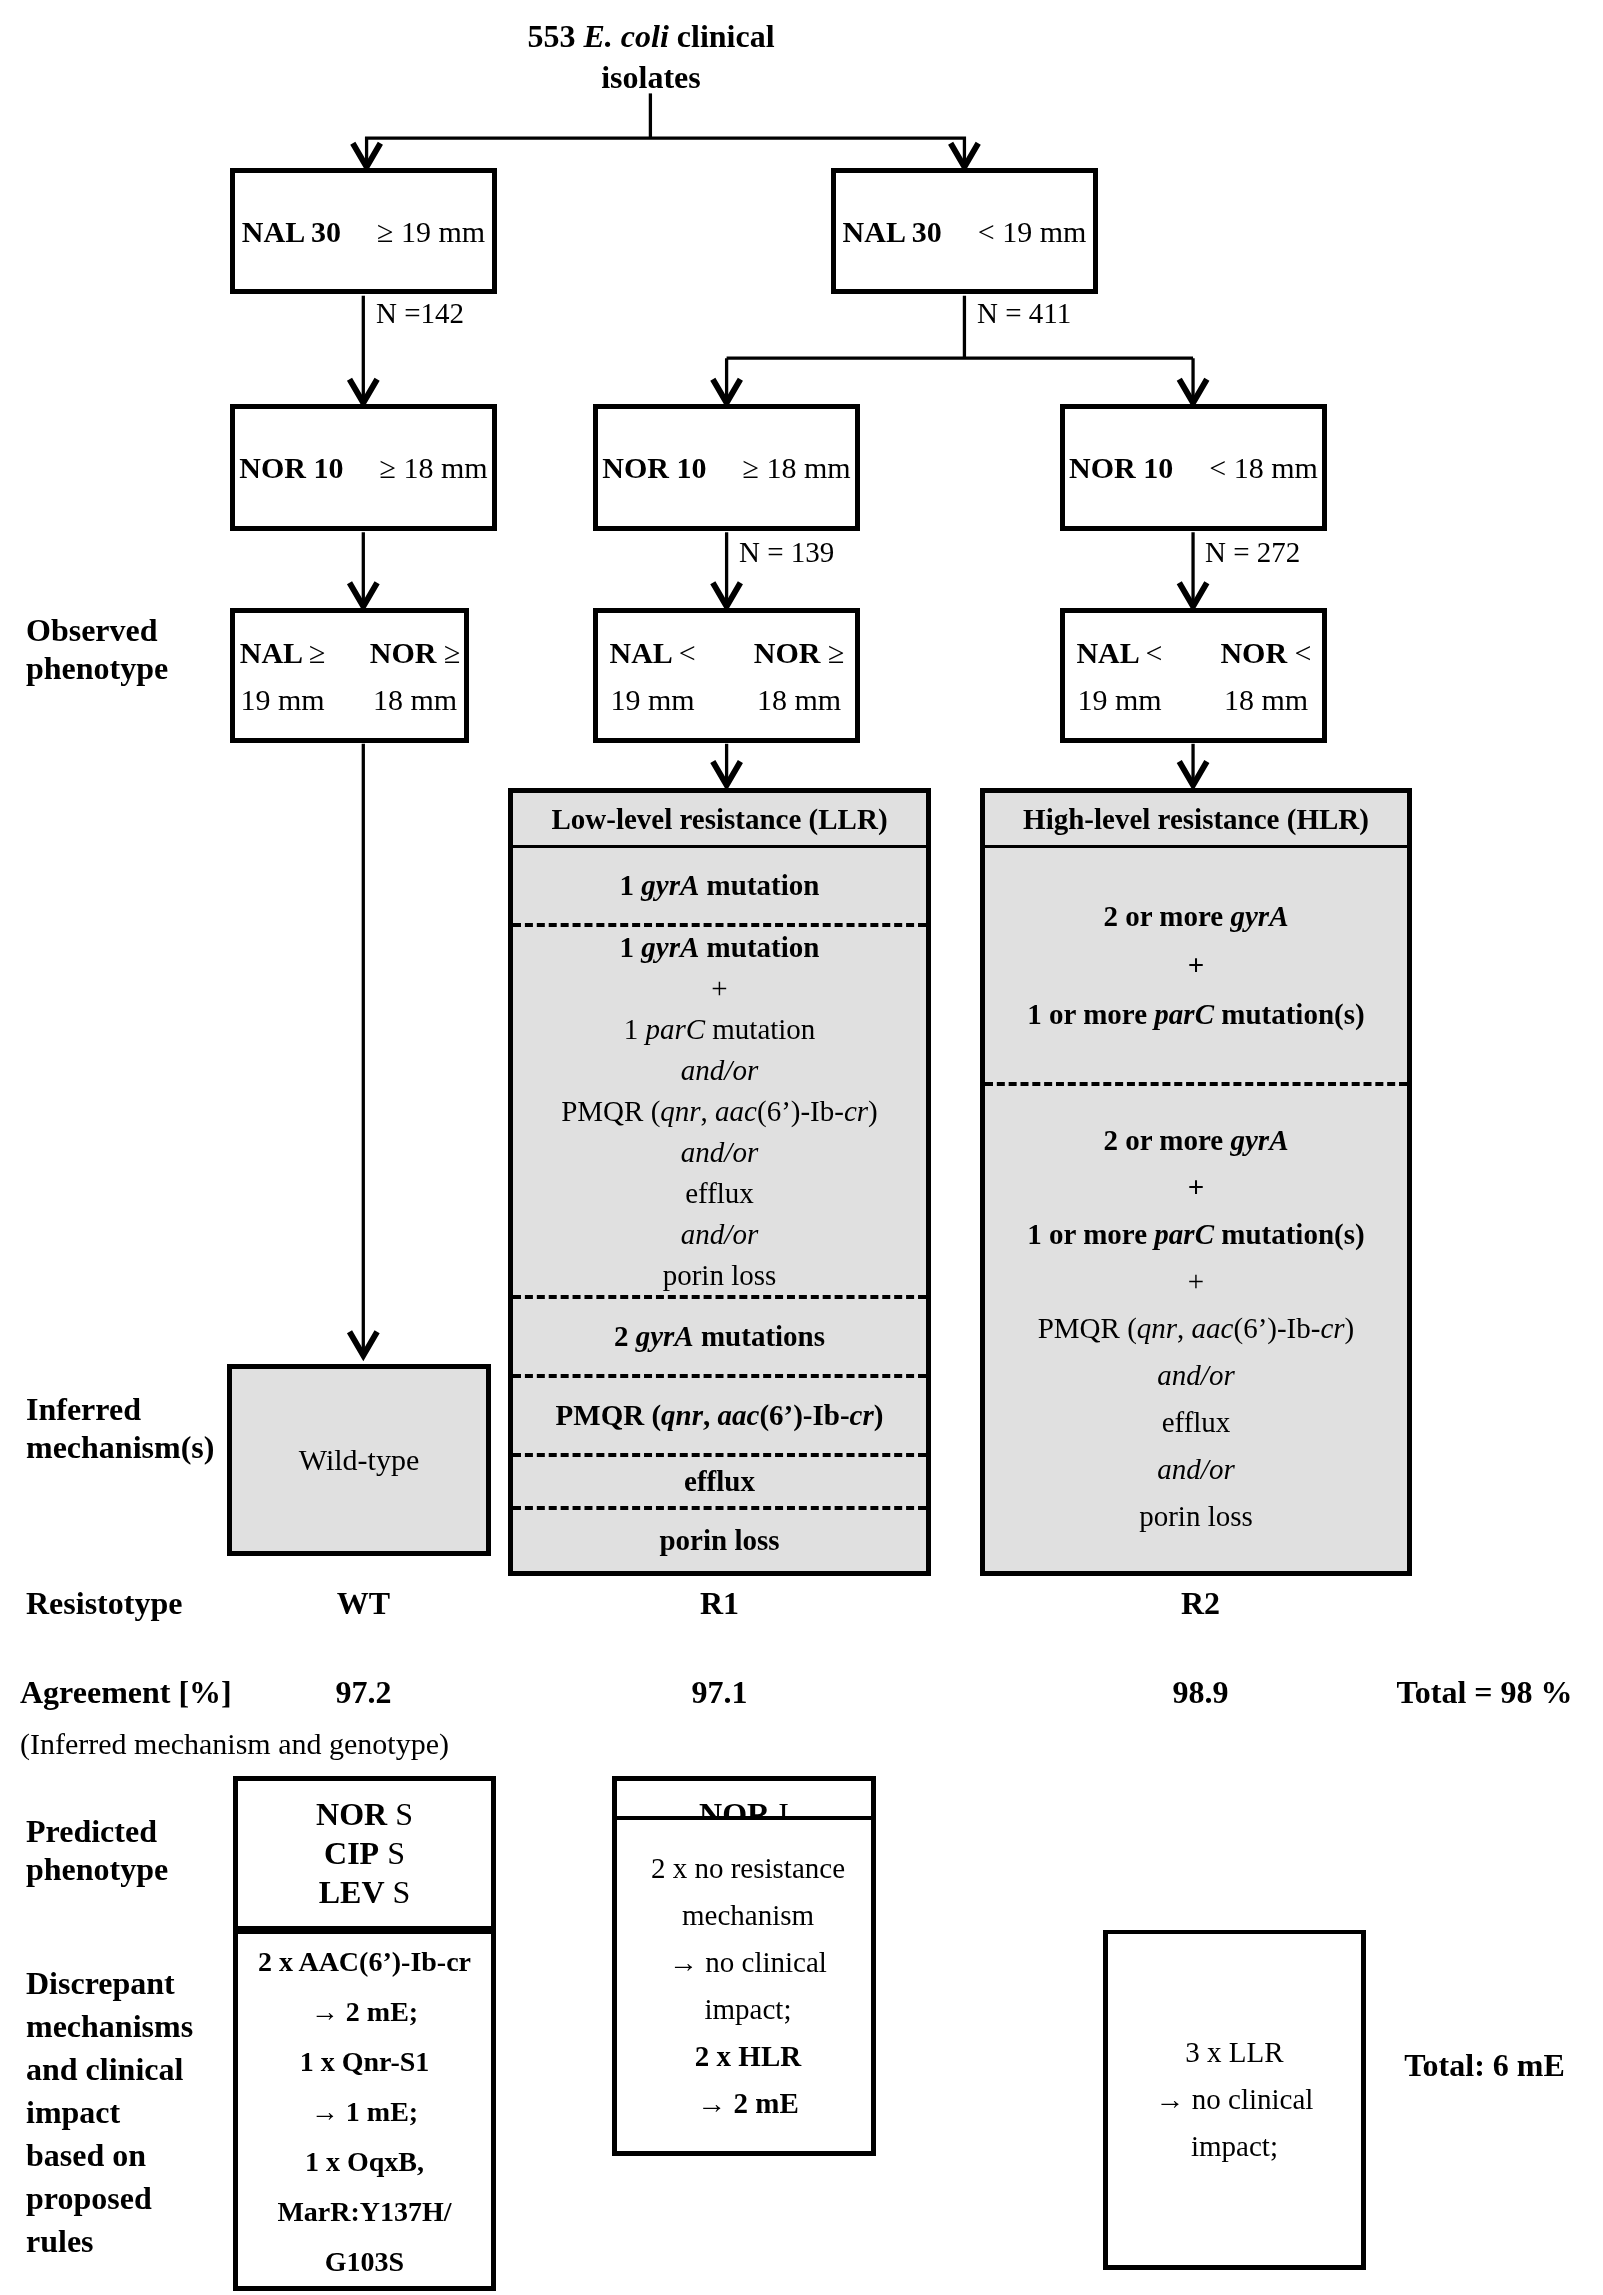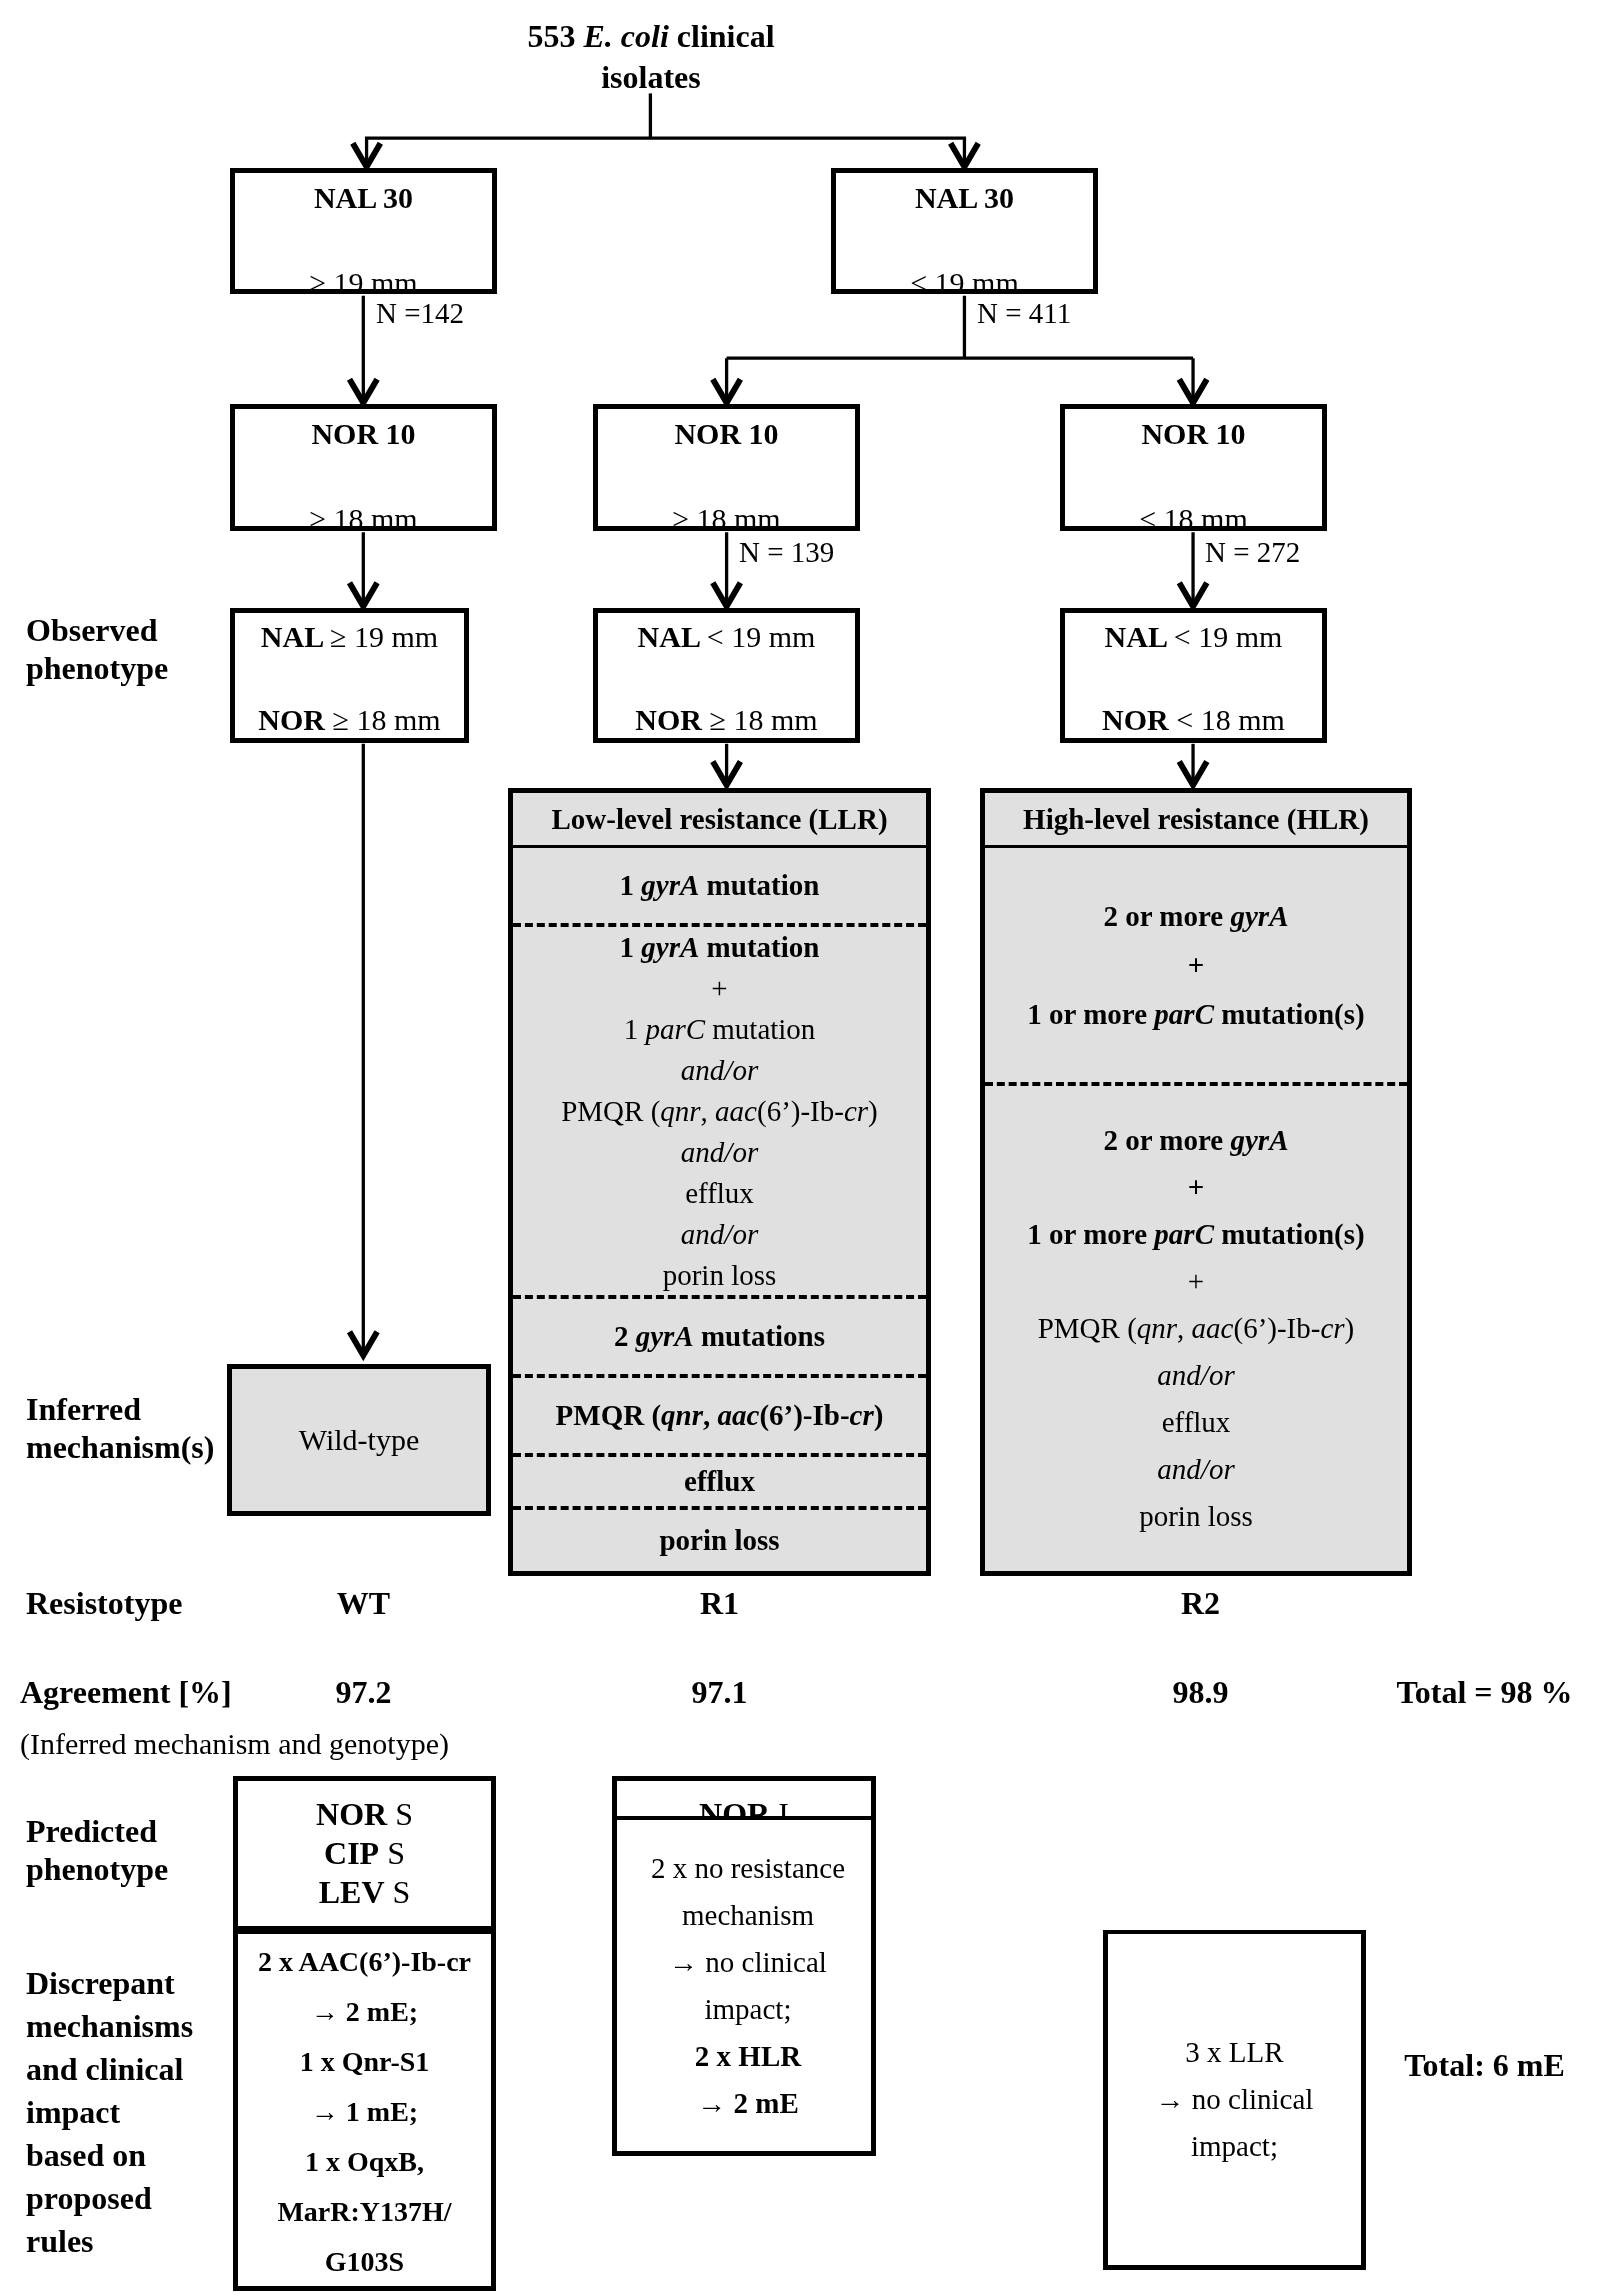--- a/index.html
+++ b/index.html
@@ -8,21 +8,21 @@
   .canvas { position:relative; width:1603px; height:2295px; background:#fff; overflow:hidden; }
   .connectors { position:absolute; left:0; top:0; width:1603px; height:2295px; }
 
   .b  { font-weight:700; }
   .i  { font-style:italic; }
   .bi { font-weight:700; font-style:italic; }
   .rich .tl { display:block; }
 
   
   .box { position:absolute; background:#fff; border:5.3px solid #000; display:flex;
-         flex-direction:column; justify-content:flex-start; align-items:center;
+         flex-direction:row; justify-content:center; align-items:center;
          text-align:center; font-size:30px; line-height:49px;gap:36px; }
 
   
   .graybox { position:absolute; background:#e0e0e0; border:5.3px solid #000; display:flex; flex-direction:column; }
   .ghdr { height:55px; border-bottom:3.3px solid #000; display:flex; align-items:center; justify-content:center;
           font-weight:700; font-size:29px; text-align:center; }
   .sec { display:flex; flex-direction:column; justify-content:center; align-items:center;
          text-align:center; font-size:29px; }
   .sec.dash { border-top:4px dashed #000; }
   .wtbox { justify-content:center; align-items:center; font-size:30px; text-align:center; }
@@ -180,21 +180,21 @@
         <div class="tl"><span>efflux</span></div>
         <div class="tl"><span class="i">and/or</span></div>
         <div class="tl"><span>porin loss</span></div>
       </div>
   </div>
 
   <div class="leftlabel rich" style="left:26px; top:1390px;">
       <div class="tl"><span>Inferred</span></div>
       <div class="tl"><span>mechanism(s)</span></div>
     </div>
-  <div class="graybox wtbox" style="left:227px; top:1364px; width:264px; height:152px;">Wild-type</div>
+  <div class="graybox wtbox" style="left:227px; top:1364px; width:264px; height:192px;">Wild-type</div>
 
   <div class="rowlabel" style="left:26px; top:1585px;">Resistotype</div>
   <div class="cellval" style="left:291px; top:1585px;">WT</div>
   <div class="cellval" style="left:647px; top:1585px;">R1</div>
   <div class="cellval" style="left:1128px; top:1585px;">R2</div>
 
   <div class="rowlabel" style="left:20px; top:1674px;">Agreement [%]</div>
   <div class="cellval" style="left:291px; top:1674px;">97.2</div>
   <div class="cellval" style="left:647px; top:1674px;">97.1</div>
   <div class="cellval" style="left:1128px; top:1674px;">98.9</div>

